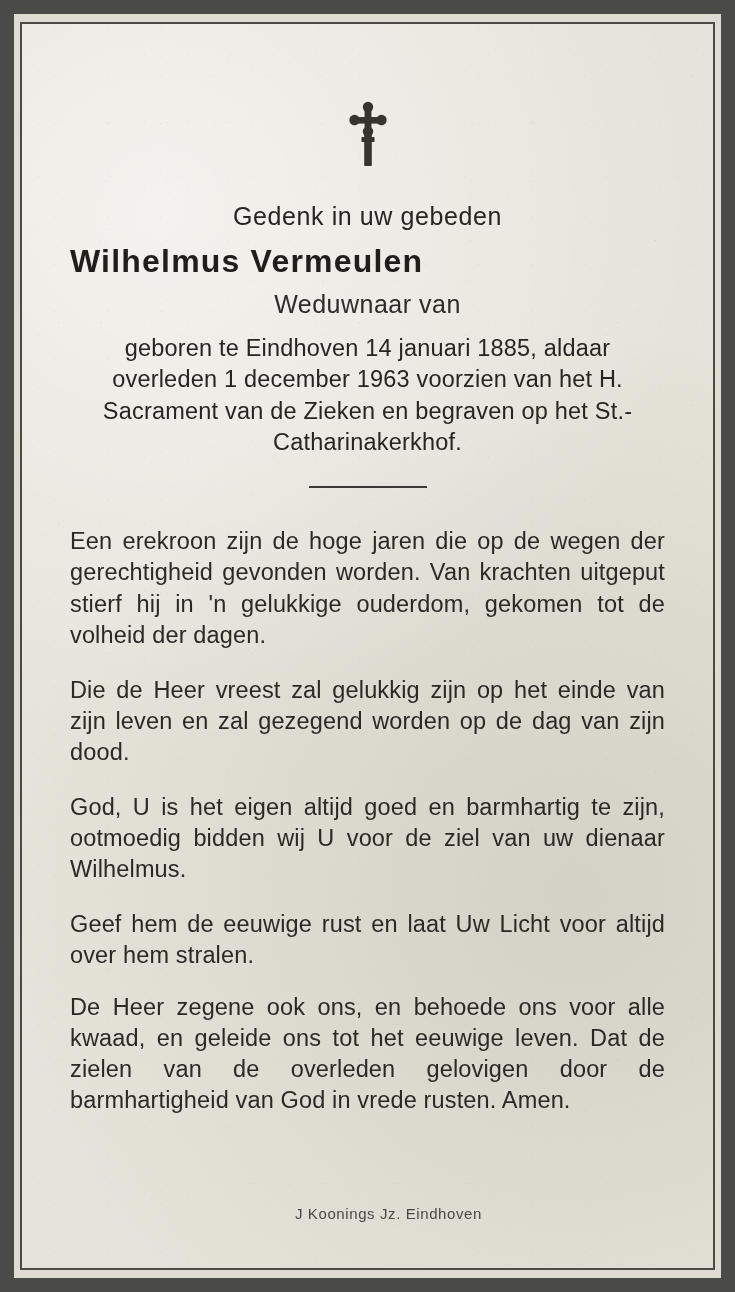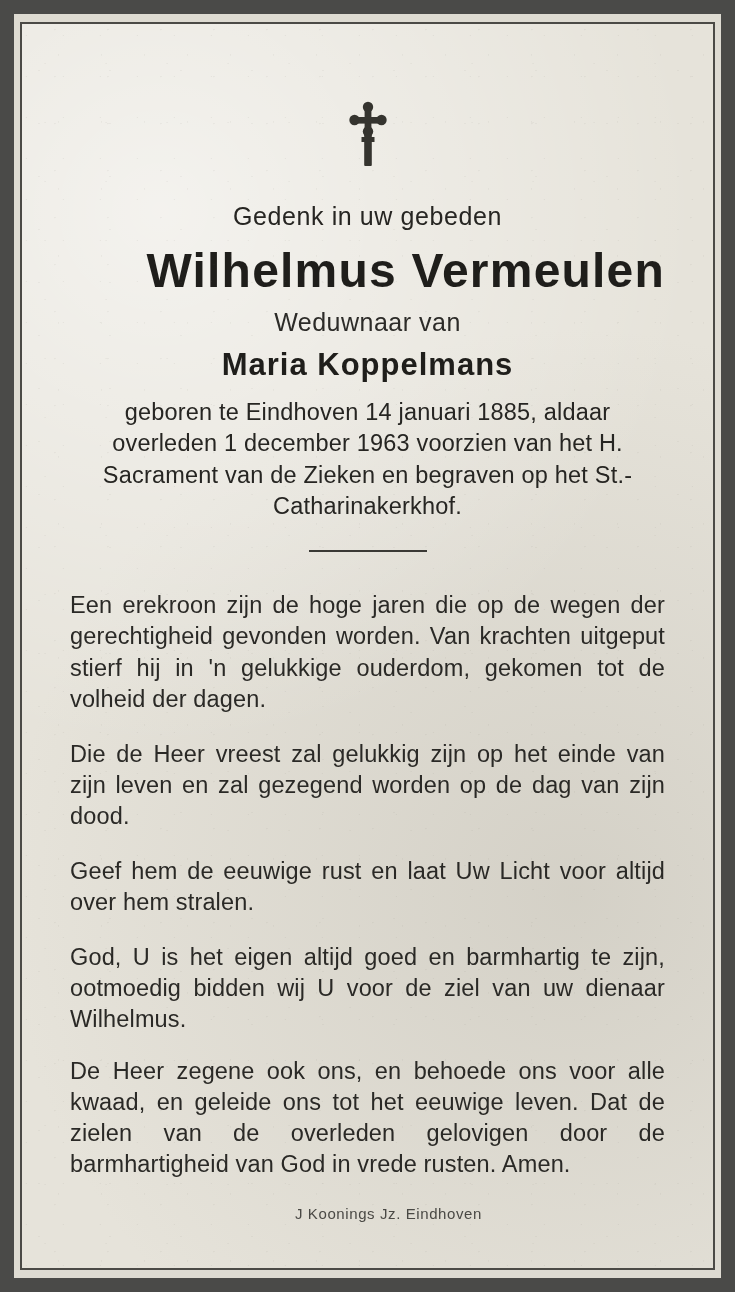--- a/index.html
+++ b/index.html
@@ -59,22 +59,22 @@
 
   
   .line-gedenk {
     text-align: center;
     font-size: 25px;
     letter-spacing: 0.6px;
     margin-top: 26px;
     color: #262522;
   }
   .name-main {
-    text-align: right;
-    font-size: 48px;
+    text-align: left;
+    font-size: 32px;
     font-weight: bold;
     letter-spacing: 1.2px;
     margin-top: 12px;
     color: #1f1e1b;
   }
   .line-rel {
     text-align: center;
     font-size: 25px;
     margin-top: 10px;
     letter-spacing: 0.5px;
@@ -165,30 +165,29 @@
             <rect x="19.2" y="34" width="7.6" height="34" rx="1"></rect>
             <rect x="16.5" y="39" width="13" height="5"></rect>
           </g>
         </svg>
       </div>
     </div>
 
     <div class="line-gedenk">Gedenk in uw gebeden</div>
     <div class="name-main">Wilhelmus Vermeulen</div>
     <div class="line-rel">Weduwnaar van</div>
-    <div class="name-second">Maria Koppelmans</div>
     <div class="bio">geboren te Eindhoven 14 januari 1885, aldaar overleden 1 december 1963 voorzien van het H. Sacrament van de Zieken en begraven op het St.-Catharinakerkhof.</div>
 
     <div class="rule"></div>
 
     <div class="body-text">
       <p class="para">Een erekroon zijn de hoge jaren die op de wegen der gerechtigheid gevonden worden. Van krachten uitgeput stierf hij in 'n gelukkige ouderdom, gekomen tot de volheid der dagen.</p>
       <p class="para">Die de Heer vreest zal gelukkig zijn op het einde van zijn leven en zal gezegend worden op de dag van zijn dood.</p>
+      <p class="para">God, U is het eigen altijd goed en barmhartig te zijn, ootmoedig bidden wij U voor de ziel van uw dienaar Wilhelmus.</p>
       <p class="para">Geef hem de eeuwige rust en laat Uw Licht voor altijd over hem stralen.</p>
-      <p class="para">God, U is het eigen altijd goed en barmhartig te zijn, ootmoedig bidden wij U voor de ziel van uw dienaar Wilhelmus.</p>
       <p class="para">De Heer zegene ook ons, en behoede ons voor alle kwaad, en geleide ons tot het eeuwige leven. Dat de zielen van de overleden gelovigen door de barmhartigheid van God in vrede rusten. Amen.</p>
     </div>
 
     <div class="footer">J Koonings Jz. Eindhoven</div>
 
     <div class="grain"></div>
   </div>
 </div>
 
 </body></html>

